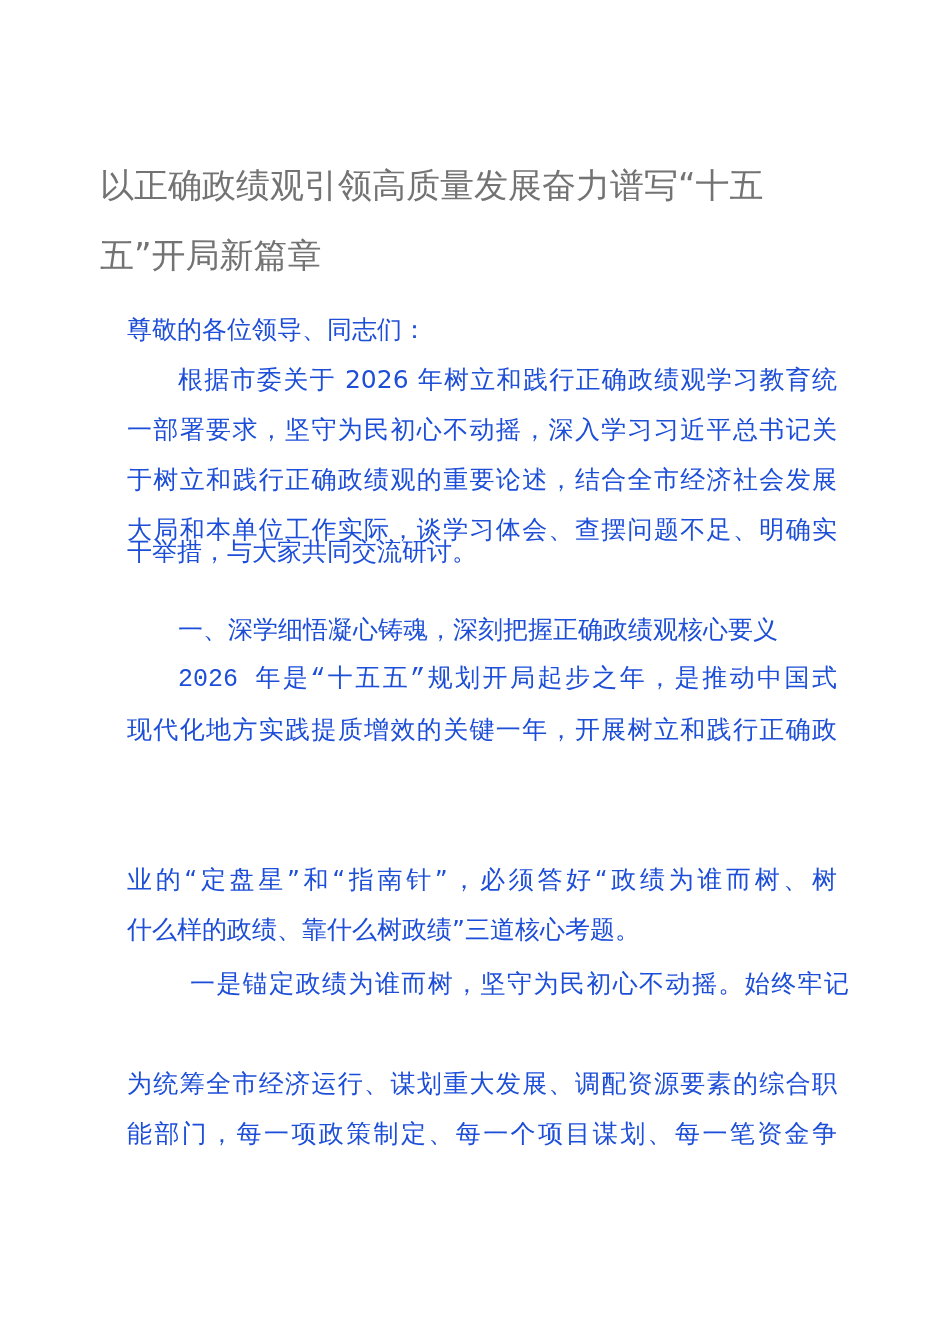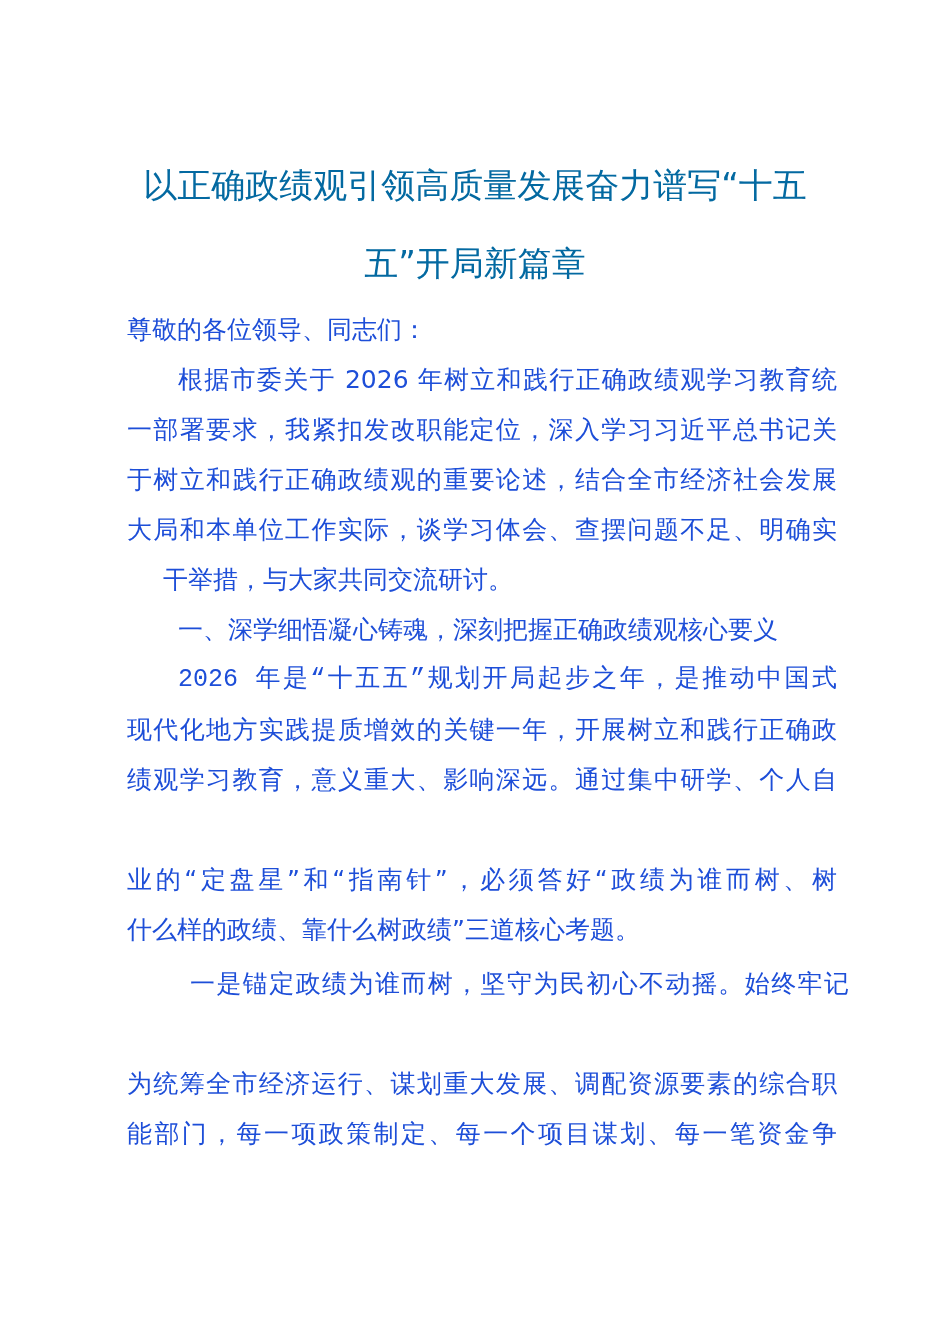--- a/index.html
+++ b/index.html
@@ -19,26 +19,26 @@
       position: absolute;
       left: 0; top: 0;
       width: 950px;
       height: 1344px;
       background: #ffffff;
     }
     .title {
       position: absolute;
       left: 100px;
       width: 750px;
-      text-align: center;
+      text-align: left;
       font-size: 34px;
       line-height: 40px;
       letter-spacing: 0px;
       white-space: nowrap;
-      color: #0369a1;
+      color: #737373;
     }
     .line {
       position: absolute;
       left: 127px;
       width: 710px;
       font-size: 25px;
       line-height: 32px;
       white-space: nowrap;
       color: #1d4ed8;
       text-align: justify;
@@ -56,35 +56,34 @@
       width: 620px;
       text-align-last: left;
     }
   </style>
 </head>
 <body>
 
 <div class="page">
 
   <div class="title" style="top:165px;">以正确政绩观引领高质量发展奋力谱写“十五</div>
-  <div class="title" style="top:243px;">五”开局新篇章</div>
+  <div class="title" style="top:235px;">五”开局新篇章</div>
 
   <div class="line last" style="top:314px;">尊敬的各位领导、同志们：</div>
 
   <div class="line indent" style="top:364px;">根据市委关于 2026 年树立和践行正确政绩观学习教育统</div>
-  <div class="line" style="top:414px;">一部署要求，我紧扣发改职能定位，深入学习习近平总书记关</div>
+  <div class="line" style="top:414px;">一部署要求，坚守为民初心不动摇，深入学习习近平总书记关</div>
   <div class="line" style="top:464px;">于树立和践行正确政绩观的重要论述，结合全市经济社会发展</div>
   <div class="line" style="top:514px;">大局和本单位工作实际，谈学习体会、查摆问题不足、明确实</div>
-  <div class="line last" style="top:564px;margin-left:36px;">干举措，与大家共同交流研讨。</div>
+  <div class="line last" style="top:536px;">干举措，与大家共同交流研讨。</div>
 
   <div class="line heading" style="top:614px;">一、深学细悟凝心铸魂，深刻把握正确政绩观核心要义</div>
 
   <div class="line indent" style="top:664px;font-family:Liberation Mono, monospace;">2026 年是“十五五”规划开局起步之年，是推动中国式</div>
   <div class="line" style="top:714px;">现代化地方实践提质增效的关键一年，开展树立和践行正确政</div>
-  <div class="line" style="top:764px;">绩观学习教育，意义重大、影响深远。通过集中研学、个人自</div>
   <div class="line" style="top:864px;">业的“定盘星”和“指南针”，必须答好“政绩为谁而树、树</div>
   <div class="line last" style="top:914px;">什么样的政绩、靠什么树政绩”三道核心考题。</div>
 
   <div class="line indent" style="top:968px;margin-left:12px;">一是锚定政绩为谁而树，坚守为民初心不动摇。始终牢记</div>
   <div class="line" style="top:1068px;">为统筹全市经济运行、谋划重大发展、调配资源要素的综合职</div>
   <div class="line" style="top:1118px;">能部门，每一项政策制定、每一个项目谋划、每一笔资金争</div>
 
 </div>
 
 </body></html>

